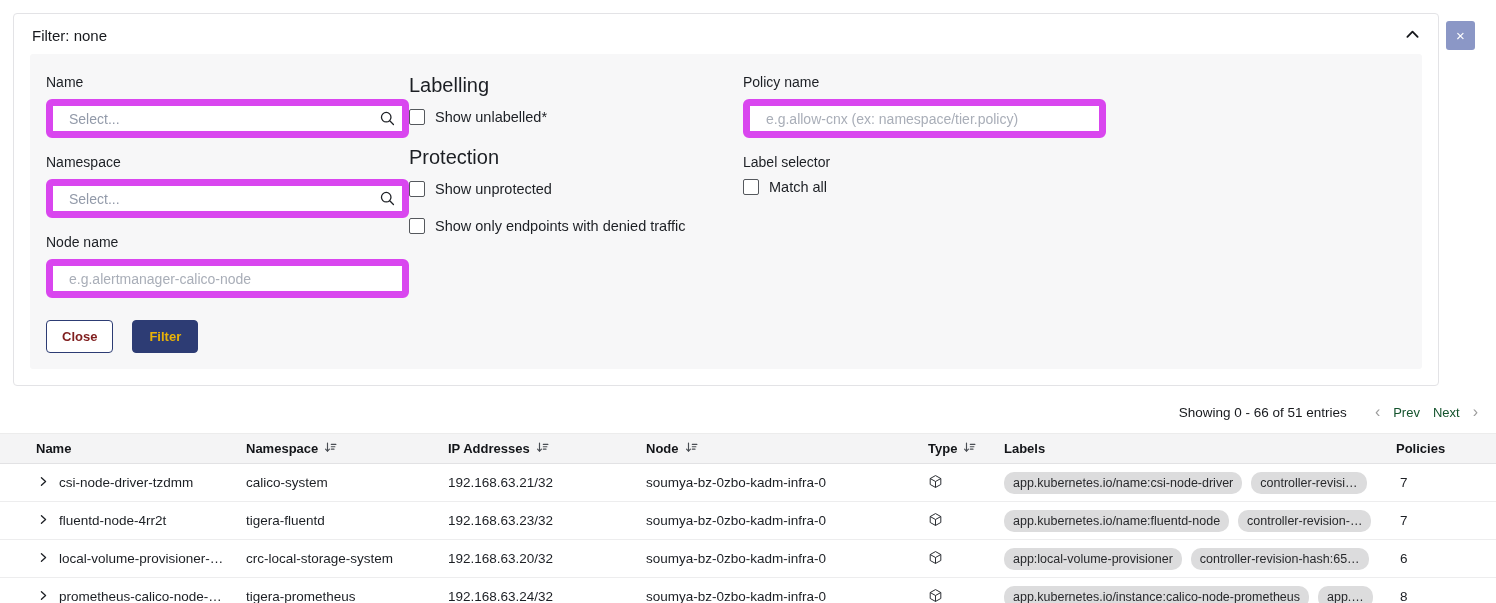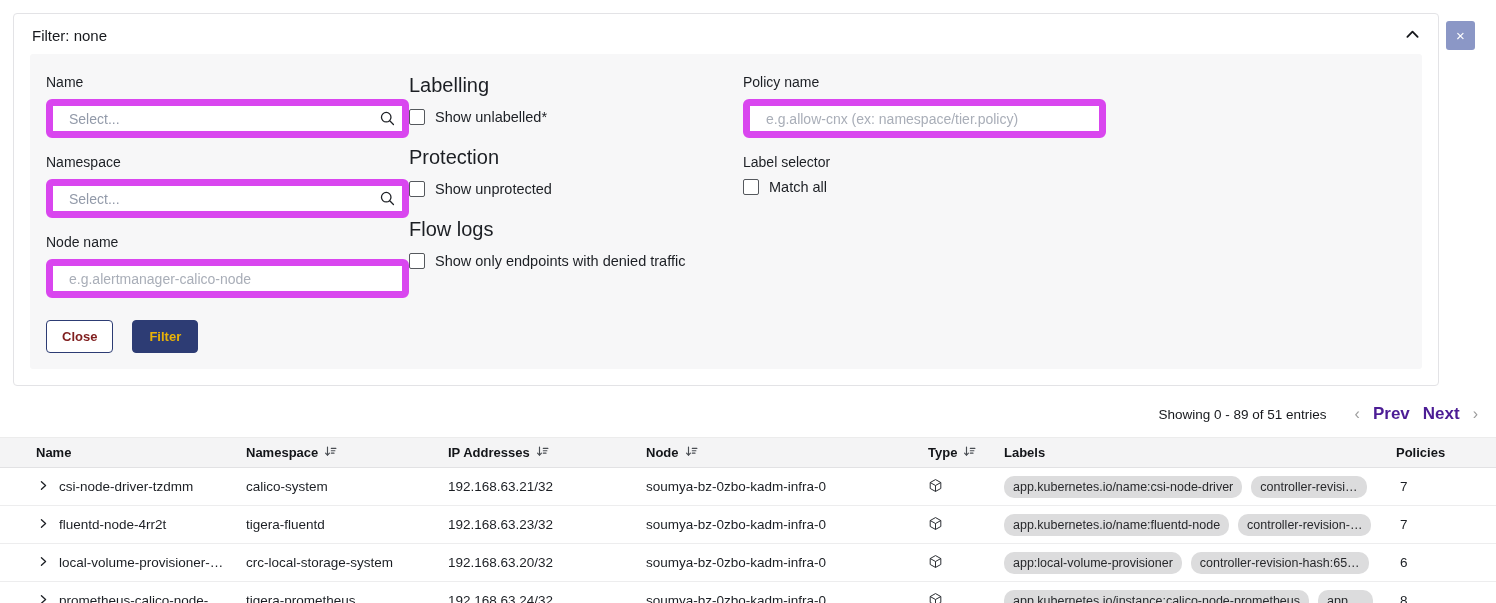--- a/index.html
+++ b/index.html
@@ -47,21 +47,21 @@
   .dismiss-btn { width:29px; height:29px; margin-top:8px; flex:none; background:#8b97c6;
     border:none; border-radius:3px; color:#fff; font-size:15px; line-height:1;
     display:flex; align-items:center; justify-content:center; cursor:pointer; }
 
   
   .pagination-row { display:flex; justify-content:flex-end; align-items:center; gap:28px;
     padding:18px 18px 13px 0; }
   .page-summary { font-size:13.5px; color:#17191d; }
   .pager { display:flex; align-items:center; gap:13px; }
   .pager-arrow { color:#9d9d9d; font-size:16px; line-height:1; cursor:default; }
-  .pager-link { color:#4c1d95; font-size:17px; font-weight:700; cursor:default; }
+  .pager-link { color:#14532d; font-size:13px; font-weight:400; cursor:default; }
 
   
   .grid-cols { display:grid; grid-template-columns:246px 202px 198px 282px 76px 392px 1fr;
     align-items:center; }
   .thead { background:#f4f4f5; height:31px; border-top:1px solid #ececec;
     border-bottom:1px solid #e2e2e4; font-size:13px; font-weight:700; color:#131519; }
   .th { display:flex; align-items:center; gap:6px; }
   .th:first-child { padding-left:36px; }
   .trow { height:38px; border-bottom:1px solid #ededee; font-size:13.5px; background:#fff; }
   .td { overflow:hidden; white-space:nowrap; }
@@ -135,21 +135,20 @@
             </label>
           </div>
           <div class="check-group">
             <div class="group-heading">Protection</div>
             <label class="check-row">
               <input type="checkbox" style="">
               <span>Show unprotected</span>
             </label>
           </div>
           <div class="check-group">
-            <div class="group-heading">Flow logs</div>
             <label class="check-row">
               <input type="checkbox" style="">
               <span>Show only endpoints with denied traffic</span>
             </label>
           </div>
         </div>
 
         <div>
           <div class="field-label">Policy name</div>
           <div class="input-wrap">
@@ -166,21 +165,21 @@
       </div>
     </div>
   </div>
 
   <button class="dismiss-btn">
     <span>×</span>
   </button>
 </div>
 
 <div class="pagination-row">
-  <span class="page-summary">Showing 0 - 89 of 51 entries</span>
+  <span class="page-summary">Showing 0 - 66 of 51 entries</span>
   <div class="pager">
     <span class="pager-arrow">‹</span>
     <span class="pager-link">Prev</span>
     <span class="pager-link">Next</span>
     <span class="pager-arrow">›</span>
   </div>
 </div>
 
 <div>
   <div class="grid-cols thead">

